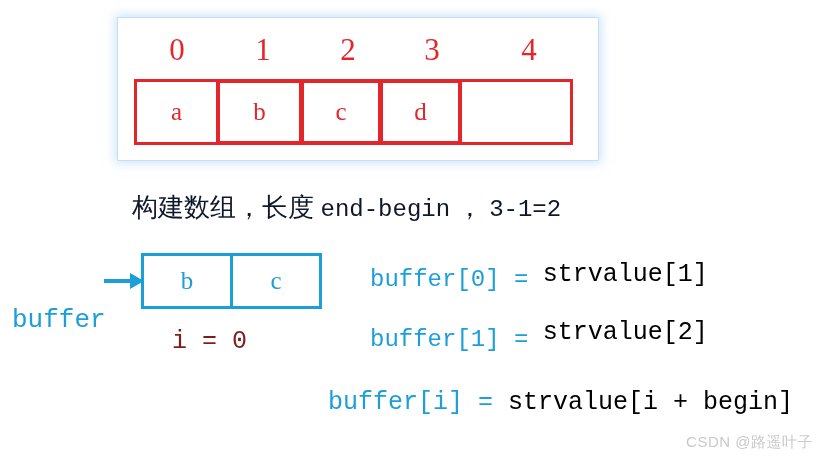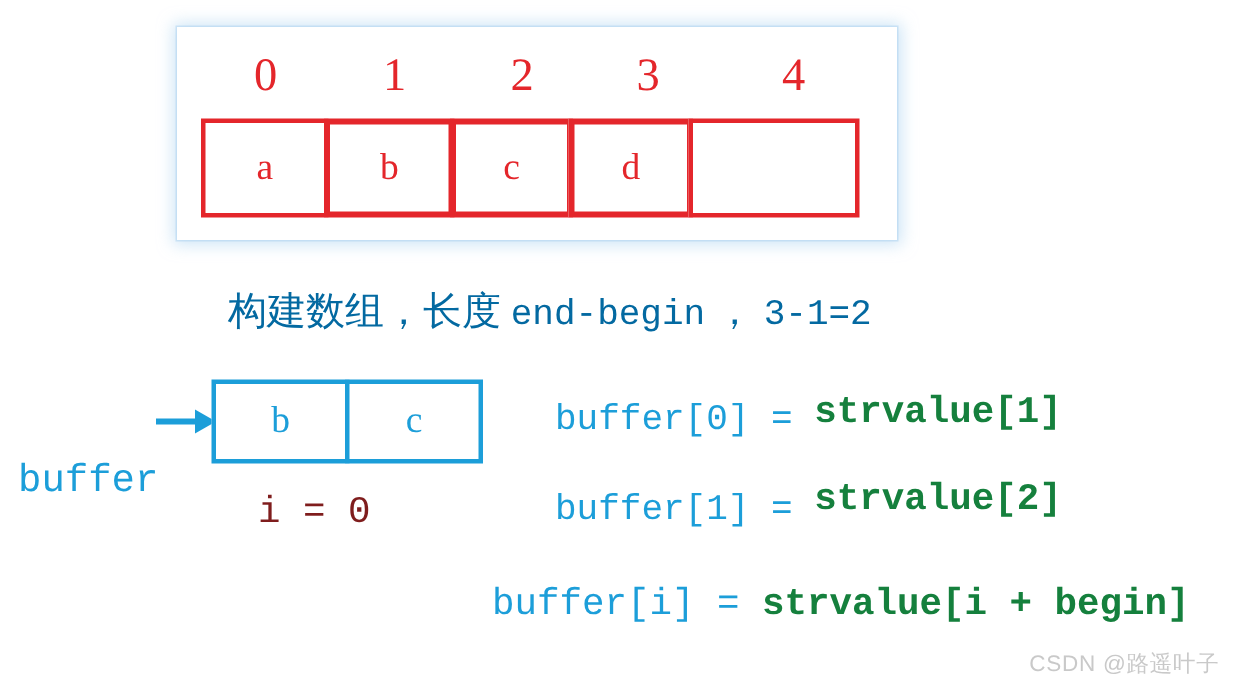--- a/index.html
+++ b/index.html
@@ -73,23 +73,23 @@
   .cell-0 { width: 85px; }
   .cell-1 { width: 87px; }
   .cell-2 { width: 82px; }
   .cell-3 { width: 83px; }
   .cell-4 { width: 114px; }
   .cell.thick { border-width: 4px; }
 
   
   #caption {
     position: absolute;
-    left: 152px;
+    left: 132px;
     top: 190px;
-    color: #0369a1;
+    color: #0f172a;
     font-size: 26px;
     white-space: pre;
     font-family: "Liberation Serif", "DejaVu Serif", serif;
     text-align: center;
   }
   #caption .mono {
     font-family: "Liberation Mono", "DejaVu Sans Mono", monospace;
     font-size: 24px;
   }
 
@@ -143,21 +143,21 @@
     font-family: "Liberation Mono", "DejaVu Sans Mono", monospace;
   }
 
   
   .formula {
     position: absolute;
     font-family: "Liberation Mono", "DejaVu Sans Mono", monospace;
     white-space: pre;
   }
   .f-blue { color: #1C9ED9; margin-top: 36px; }
-  .f-red  { color: #15803d; font-weight: bold; }
+  .f-red  { color: #000000; }
 
   #formula-1 { left: 370px; top: 265px; font-size: 24px; }
   #formula-1 .f-red { font-size: 25px; position: relative; top: -5px; }
 
   #formula-2 { left: 370px; top: 325px; font-size: 24px; text-align: right; }
   #formula-2 .f-red { font-size: 25px; position: relative; top: -7px; }
 
   #formula-3 { left: 328px; top: 388px; font-size: 25px; }
 
   

